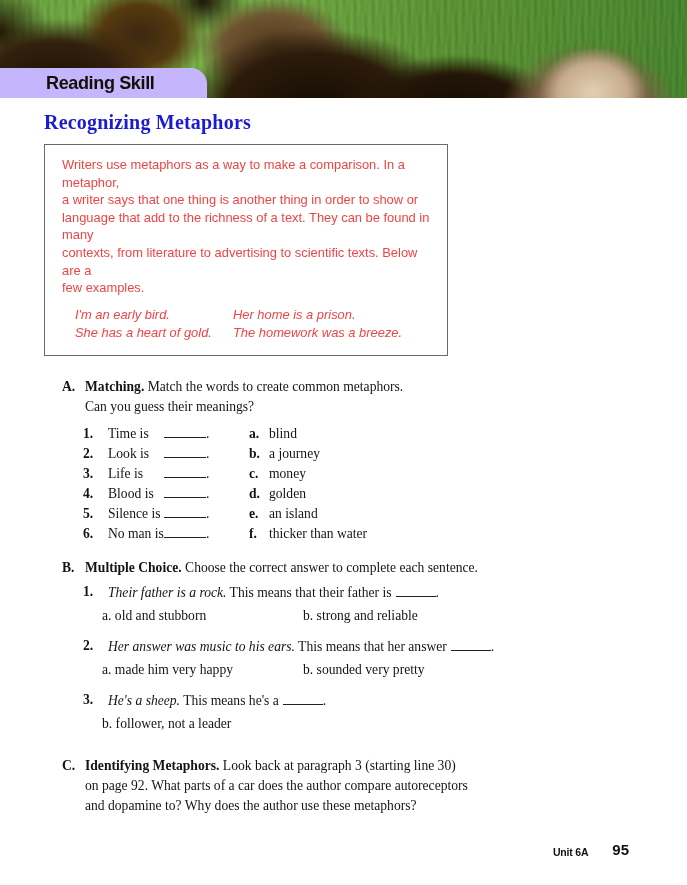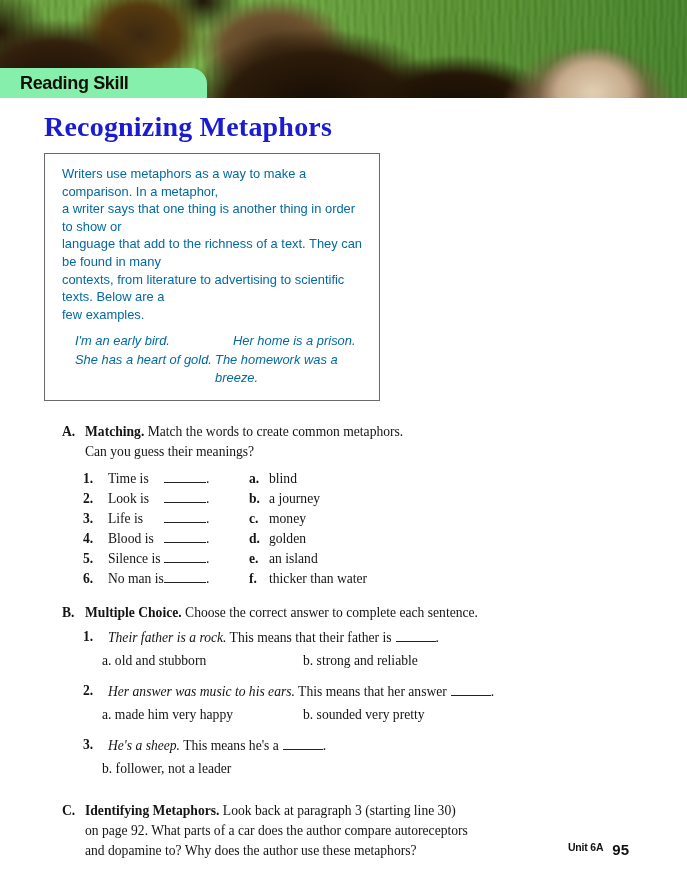--- a/index.html
+++ b/index.html
@@ -28,40 +28,40 @@
       radial-gradient(ellipse 70px 62px at 1% 35%, #221405 0%, rgba(0,0,0,0) 72%),
       radial-gradient(ellipse 60px 45px at 30% 8%, #1d1206 0%, rgba(0,0,0,0) 70%),
       
       repeating-linear-gradient(92deg, rgba(235,255,190,0.35) 0px, rgba(235,255,190,0.35) 1px, rgba(0,0,0,0) 1px, rgba(0,0,0,0) 6px),
       repeating-linear-gradient(85deg, rgba(30,80,15,0.30) 0px, rgba(30,80,15,0.30) 2px, rgba(0,0,0,0) 2px, rgba(0,0,0,0) 9px),
       
       linear-gradient(100deg, #649c39 0%, #74ad45 30%, #578f2f 62%, #3f7d26 100%);
   }
   .skill-tab {
     position:absolute; left:0; top:68px; width:207px; height:30px;
-    background:#86efac; border-top-right-radius:16px;
-    display:flex; align-items:center; padding-left:20px; box-sizing:border-box;
+    background:#c4b5fd; border-top-right-radius:16px;
+    display:flex; align-items:center; padding-left:46px; box-sizing:border-box;
   }
   .skill-tab span {
     font-family:"Liberation Sans", sans-serif; font-weight:bold; font-size:19px;
     letter-spacing:-0.4px; color:#101008; transform:scaleX(0.95); transform-origin:left center;
   }
 
   
   .content { position:absolute; left:0; top:98px; width:687px; padding:0 0 0 44px; box-sizing:border-box; }
 
   h1.title {
     margin:13px 0 10px 0; font-family:"Liberation Serif", serif; font-weight:bold;
-    font-size:28px; color:#1b1bd2; letter-spacing:0.2px;
+    font-size:20px; color:#1b1bd2; letter-spacing:0.2px;
   }
 
   .intro-box {
-    width:336px; border:1px solid #6a6a6a; box-sizing:border-box;
+    width:404px; border:1px solid #6a6a6a; box-sizing:border-box;
     padding:11px 14px 12px 17px; background:#fff;
-    font-family:"Liberation Sans", sans-serif; font-size:12.9px; line-height:17.6px; color:#0369a1;
+    font-family:"Liberation Sans", sans-serif; font-size:12.9px; line-height:17.6px; color:#ef4444;
   }
   .examples { margin-top:9px; padding-left:13px; }
   .ex-row { display:flex; line-height:18.5px; font-style:italic; }
   .ex-left { width:158px; }
 
   .section { font-size:13.6px; line-height:20px; }
   .sec-head { display:flex; margin-left:18px; }
   .sec-letter { width:23px; font-weight:bold; }
   .bold { font-weight:bold; }
   .ital { font-style:italic;margin-top:9px; }
@@ -80,21 +80,21 @@
   .mc-q { display:flex; margin:4px 0 0 39px; }
   .mc-body { flex:1; }
   .mc-lead { line-height:21px; }
   .mc-opts { display:flex; margin:2px 0 6px -6px; line-height:21px; }
   .opt-first { width:201px; }
 
   .sec-c { margin-top:16px; }
   .sec-head-text { flex:1; max-width:400px; }
 
   .footer {
-    position:absolute; right:58px; bottom:27px; display:flex; align-items:flex-start; gap:9px;
+    position:absolute; right:58px; bottom:27px; display:flex; align-items:flex-end; gap:24px;
     font-family:"Liberation Sans", sans-serif; font-weight:bold; color:#111;
   }
   .footer .unit { font-size:10.5px; letter-spacing:-0.2px; }
   .footer .pnum { font-size:15px; }
 </style>
 </head>
 <body>
 
 <div class="page">
 

